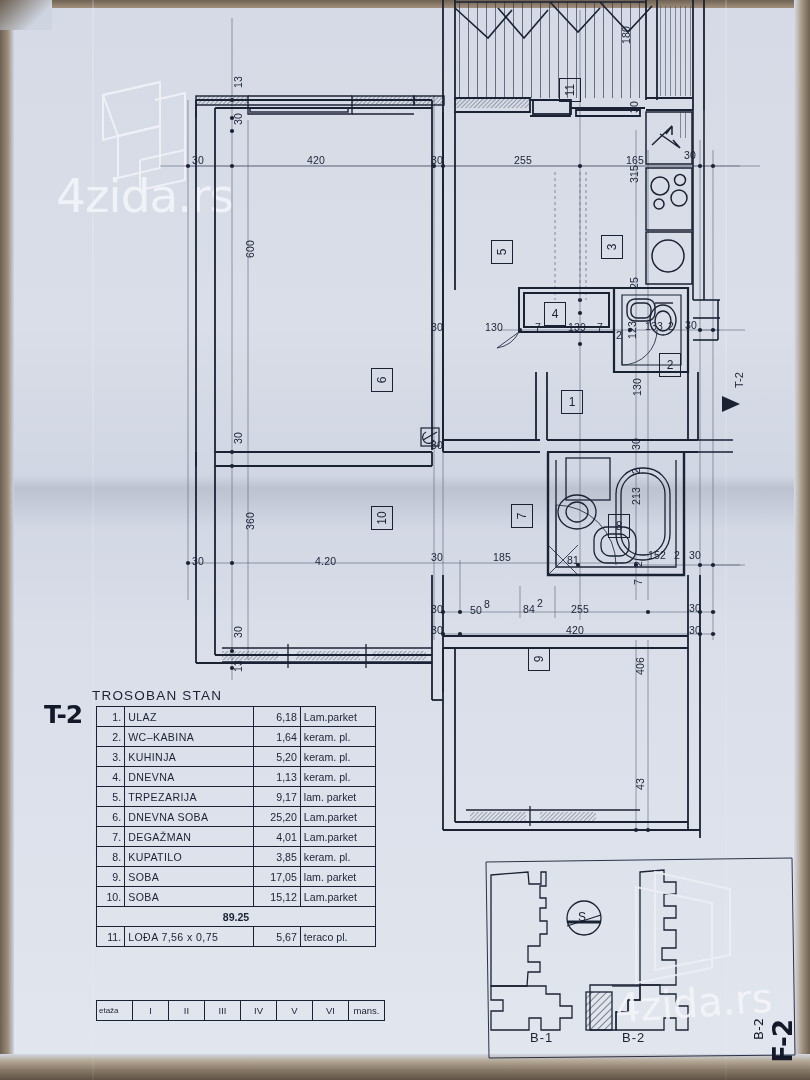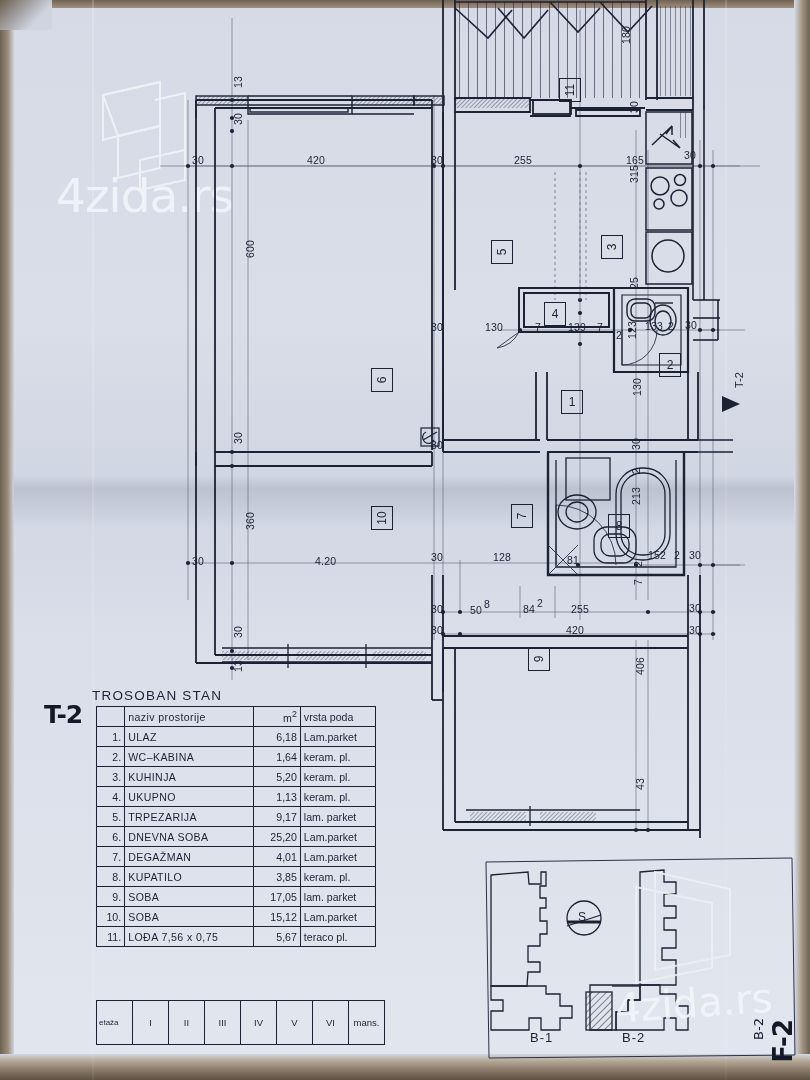--- a/index.html
+++ b/index.html
@@ -58,21 +58,21 @@
   .c-floor{width:70px;font-size:10px;}
   .tot-row td{text-align:center;font-weight:bold;font-size:12px;}
   .uk td{font-size:13px;letter-spacing:1px;}
   #title-stan{position:absolute;left:92px;top:688px;font-size:13.5px;
     color:#1b2234;letter-spacing:1.2px;font-family:"Liberation Sans",sans-serif;}
   #t2-big{position:absolute;left:44px;top:700px;font-size:25px;font-weight:bold;
     color:#14192a;font-family:"DejaVu Sans",sans-serif;letter-spacing:-1px;}
   
   #floors{position:absolute;left:96px;top:1000px;border-collapse:collapse;}
   #floors td{border:1px solid #1b2234;color:#1b2234;font-size:9.5px;
-    text-align:center;height:15px;min-width:31px;padding:14px 2px;}
+    text-align:center;height:15px;min-width:31px;padding:2px 2px;}
   #floors td.hd{width:26px;font-size:8px;line-height:9px;text-align:left;padding-left:2px;}
   .circled{display:inline-block;border:1px solid #1b2234;border-radius:50%;
     width:15px;height:13px;line-height:13px;}
   
   #f2{position:absolute;right:12px;bottom:60px;transform:rotate(-90deg);
     transform-origin:100% 100%;font-size:26px;font-weight:bold;color:#14192a;
     font-family:"DejaVu Sans",sans-serif;letter-spacing:-1px;}
   #b2s{position:absolute;right:44px;bottom:62px;transform:rotate(-90deg);
     transform-origin:100% 100%;font-size:13px;color:#14192a;
     font-family:"DejaVu Sans",sans-serif;}
@@ -435,21 +435,21 @@
       <div class="lbl dim" style="left: 431px; top: 440px;">30</div>
       <div class="lbl dim v" style="left: 631px; top: 450px;">30</div>
       <div class="lbl dim v" style="left: 631px; top: 474px;">2</div>
       <div class="lbl dim v" style="left: 631px; top: 505px;">213</div>
       <div class="lbl dim" style="left: 648px; top: 550px;">152</div>
       <div class="lbl dim" style="left: 674px; top: 550px;">2</div>
       <div class="lbl dim" style="left: 689px; top: 550px;">30</div>
       <div class="lbl dim" style="left: 567px; top: 555px;">81</div>
       <div class="lbl dim v" style="left: 633px; top: 567px;">2</div>
       <div class="lbl dim v" style="left: 633px; top: 585px;">7</div>
-      <div class="lbl dim" style="left: 493px; top: 552px;">128</div>
+      <div class="lbl dim" style="left: 493px; top: 552px;">185</div>
       <div class="lbl dim" style="left: 431px; top: 552px;">30</div>
       <div class="lbl dim" style="left: 470px; top: 605px;">50</div>
       <div class="lbl dim" style="left: 484px; top: 599px;">8</div>
       <div class="lbl dim" style="left: 523px; top: 604px; text-align: right;">84</div>
       <div class="lbl dim" style="left: 537px; top: 598px;">2</div>
       <div class="lbl dim" style="left: 571px; top: 604px;">255</div>
       <div class="lbl dim" style="left: 431px; top: 604px;">30</div>
       <div class="lbl dim" style="left: 689px; top: 603px;">30</div>
       <div class="lbl dim" style="left: 566px; top: 625px;">420</div>
       <div class="lbl dim" style="left: 431px; top: 625px;">30</div>
@@ -495,46 +495,40 @@
     </div>
 
   <div id="t2marker">T-2</div>
 
   <div id="t2-big">T-2</div>
   <div id="title-stan">TROSOBAN  STAN</div>
 
   <table id="schedule">
     <tbody id="schedule-body">
         <tr>
-          <td class="c-no"></td>
-          <td class="c-name">naziv  prostorije</td>
-          <td class="c-area">m<sup>2</sup></td>
-          <td class="c-floor">vrsta poda</td>
-        </tr>
-        <tr>
           <td class="c-no">1.</td>
           <td class="c-name">ULAZ</td>
           <td class="c-area">6,18</td>
           <td class="c-floor">Lam.parket</td>
         </tr>
         <tr>
           <td class="c-no">2.</td>
           <td class="c-name">WC–KABINA</td>
           <td class="c-area">1,64</td>
           <td class="c-floor">keram. pl.</td>
         </tr>
         <tr>
           <td class="c-no">3.</td>
           <td class="c-name">KUHINJA</td>
           <td class="c-area">5,20</td>
           <td class="c-floor">keram. pl.</td>
         </tr>
         <tr>
           <td class="c-no">4.</td>
-          <td class="c-name">UKUPNO</td>
+          <td class="c-name">DNEVNA</td>
           <td class="c-area">1,13</td>
           <td class="c-floor">keram. pl.</td>
         </tr>
         <tr>
           <td class="c-no">5.</td>
           <td class="c-name">TRPEZARIJA</td>
           <td class="c-area">9,17</td>
           <td class="c-floor">lam. parket</td>
         </tr>
         <tr>
@@ -559,20 +553,23 @@
           <td class="c-no">9.</td>
           <td class="c-name">SOBA</td>
           <td class="c-area">17,05</td>
           <td class="c-floor">lam. parket</td>
         </tr>
         <tr>
           <td class="c-no">10.</td>
           <td class="c-name">SOBA</td>
           <td class="c-area">15,12</td>
           <td class="c-floor">Lam.parket</td>
+        </tr>
+        <tr class="tot-row">
+          <td class="" colspan="4">89.25</td>
         </tr>
         <tr>
           <td class="c-no">11.</td>
           <td class="c-name">LOĐA   7,56 x 0,75</td>
           <td class="c-area">5,67</td>
           <td class="c-floor">teraco pl.</td>
         </tr>
       </tbody>
   </table>
 

